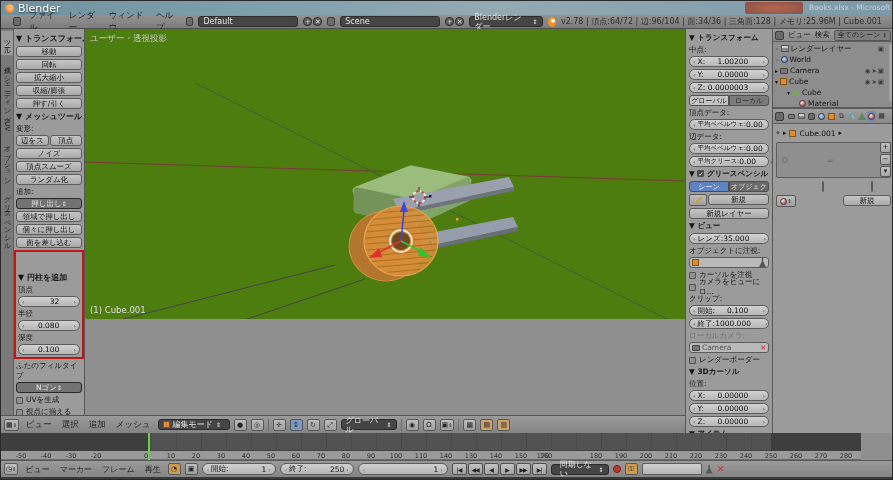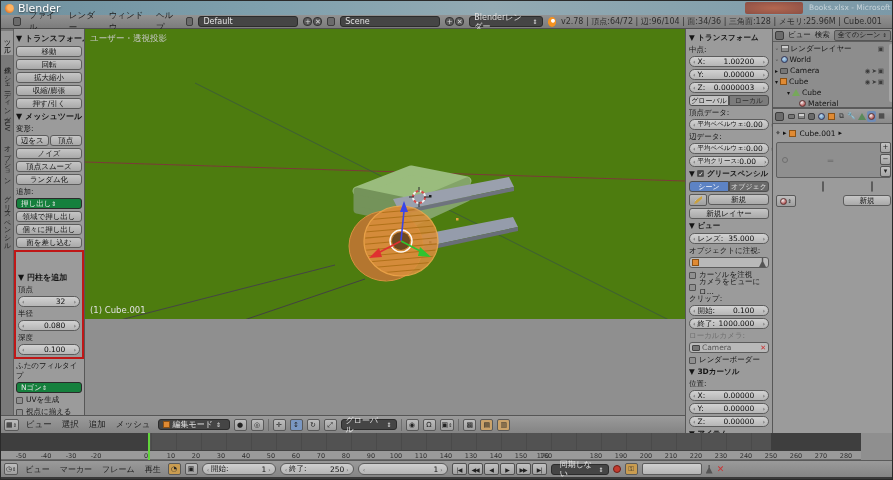--- a/index.html
+++ b/index.html
@@ -34,22 +34,22 @@
   .shelfpanel { width:71px; padding:2px 2px 0 2px; overflow:hidden; }
 
   .section-h { font-size:8px; font-weight:bold; color:#141414; margin:2px 0 2px; white-space:nowrap; }
   .tbtn { height:11px; line-height:10px; background:linear-gradient(#c6c6c6,#a9a9a9); border:1px solid #5c5c5c; border-radius:3px; font-size:7.5px; text-align:center; color:#101010; margin-bottom:2px; white-space:nowrap; overflow:hidden; }
   .btnrow { display:flex; gap:1px; margin-bottom:2px; }
   .btnrow .tbtn { flex:1; margin-bottom:0; }
   .slab { font-size:7.5px; color:#161616; margin:1px 0; }
   .slider { height:11px; background:linear-gradient(#d2d2d2,#b6b6b6); border:1px solid #5c5c5c; border-radius:6px; font-size:7.5px; display:flex; align-items:center; padding:0 3px; margin-bottom:2px; color:#0e0e0e; }
   .slider .a { color:#4c4c4c; font-size:6.5px; }
   .slider .lab { margin-left:2px; white-space:nowrap; }
-  .slider .val { flex:1; text-align:right; margin-right:8px; white-space:nowrap; }
-  .ddark { background:#15803d; color:#e6e6e6; border:1px solid #2a2a2a; border-radius:3px; height:11px; line-height:9px; font-size:7.5px; padding:0 4px; display:flex; align-items:center; justify-content:flex-start; margin-bottom:2px; }
+  .slider .val { flex:1; text-align:right; margin-right:14px; white-space:nowrap; }
+  .ddark { background:#737373; color:#e6e6e6; border:1px solid #2a2a2a; border-radius:3px; height:11px; line-height:9px; font-size:7.5px; padding:0 4px; display:flex; align-items:center; justify-content:center; margin-bottom:2px; }
   .chkrow { display:flex; align-items:center; gap:3px; font-size:7.5px; color:#141414; height:10px; margin-bottom:2px; }
   .chk { width:7px; height:7px; background:#909090; border:1px solid #525252; border-radius:1px; flex:none; }
   .chk.on { background:#4a4a4a; color:#fff; font-size:6px; line-height:6px; text-align:center; }
   .redbox { border:2px solid #bf1717; margin:2px -2px 2px -2px; padding:18px 2px 0 2px; }
 
   
   .viewport { position:absolute; left:84px; top:0; width:600px; height:290px; background:#4d7c0f; overflow:hidden; }
   .vp-label { position:absolute; left:5px; top:4px; font-size:8.5px; color:#c9c9c9; }
   .vp-obj { position:absolute; left:5px; bottom:4px; font-size:8.5px; color:#e0e0e0; }
   .vheader { position:absolute; left:0; top:386px; width:684px; height:18px; background:linear-gradient(#9a9a9a,#848484); border-top:1px solid #565656; display:flex; align-items:center; gap:4px; padding:0 3px; font-size:8.5px; color:#1c1c1c; }

